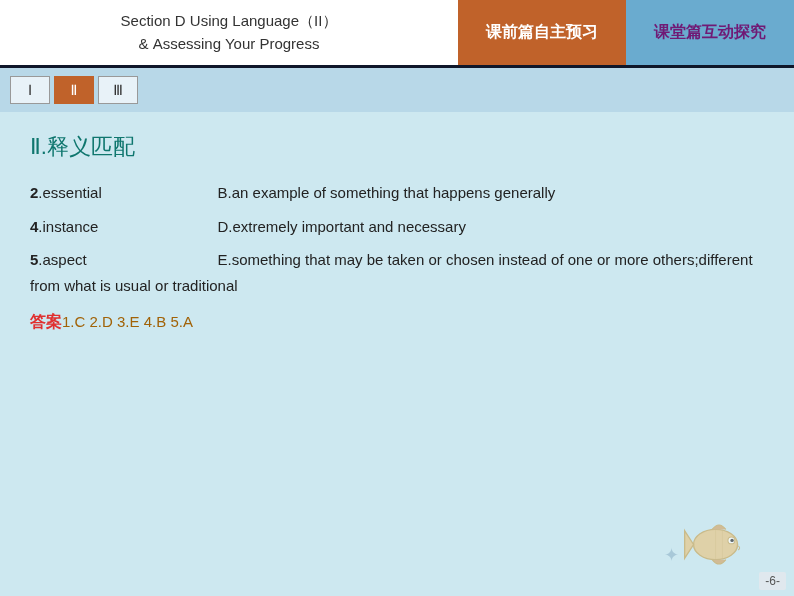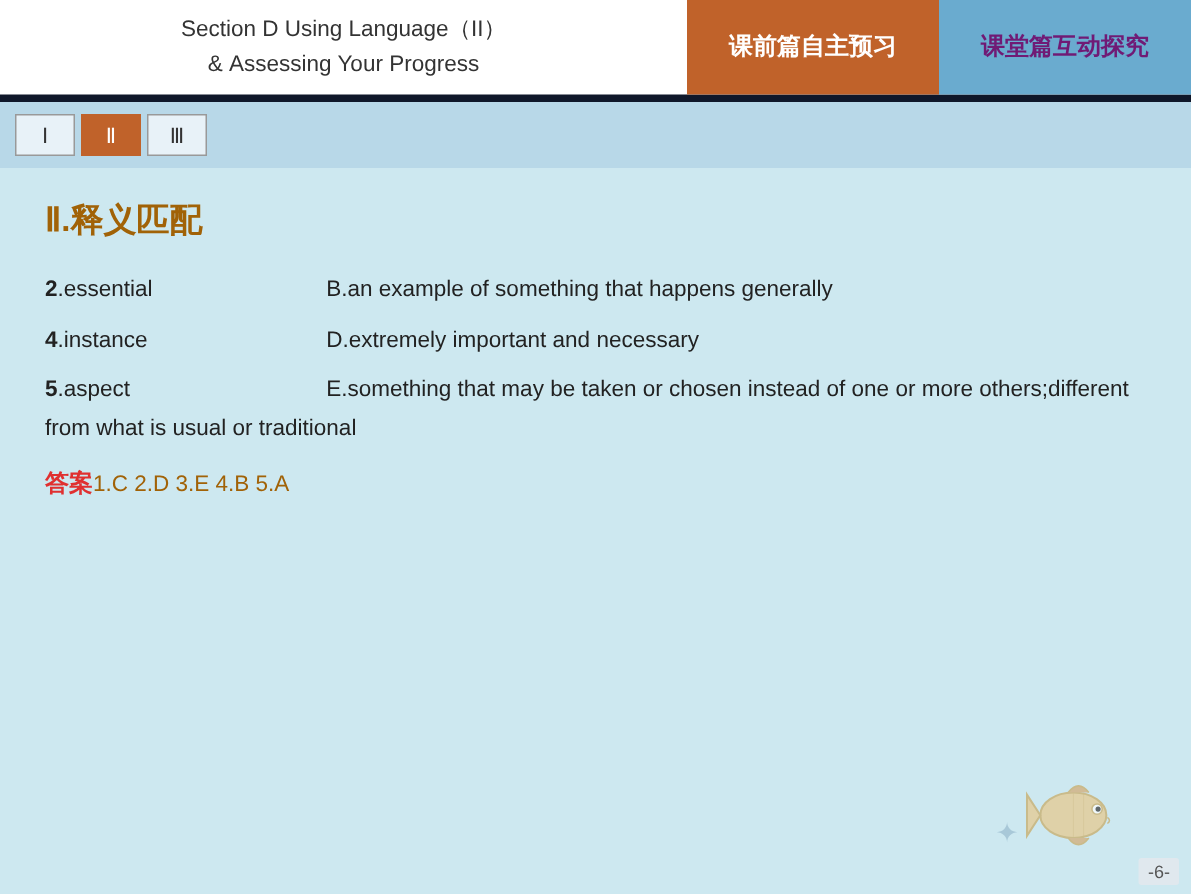--- a/index.html
+++ b/index.html
@@ -11,21 +11,21 @@
       overflow: hidden;
       position: relative;
     }
 
     
     .header {
       display: flex;
       align-items: stretch;
       background: #fff;
       height: 68px;
-      border-bottom: 5px solid #0f172a;
+      border-bottom: 3px solid #0f172a;
     }
     .header-title {
       flex: 1;
       display: flex;
       align-items: center;
       justify-content: center;
       font-size: 15px;
       color: #333;
       line-height: 1.5;
       text-align: center;
@@ -76,22 +76,22 @@
     }
 
     
     .content {
       padding: 20px 30px;
       background: #cde8f0;
     }
 
     .section-title {
       font-size: 22px;
-      font-weight: bold;
-      color: #a16207;
+      font-weight: normal;
+      color: #0f766e;
       margin-bottom: 18px;
     }
 
     .vocab-item {
       margin-bottom: 8px;
       font-size: 15px;
       color: #222;
       line-height: 1.7;
     }
     .vocab-item .num {

